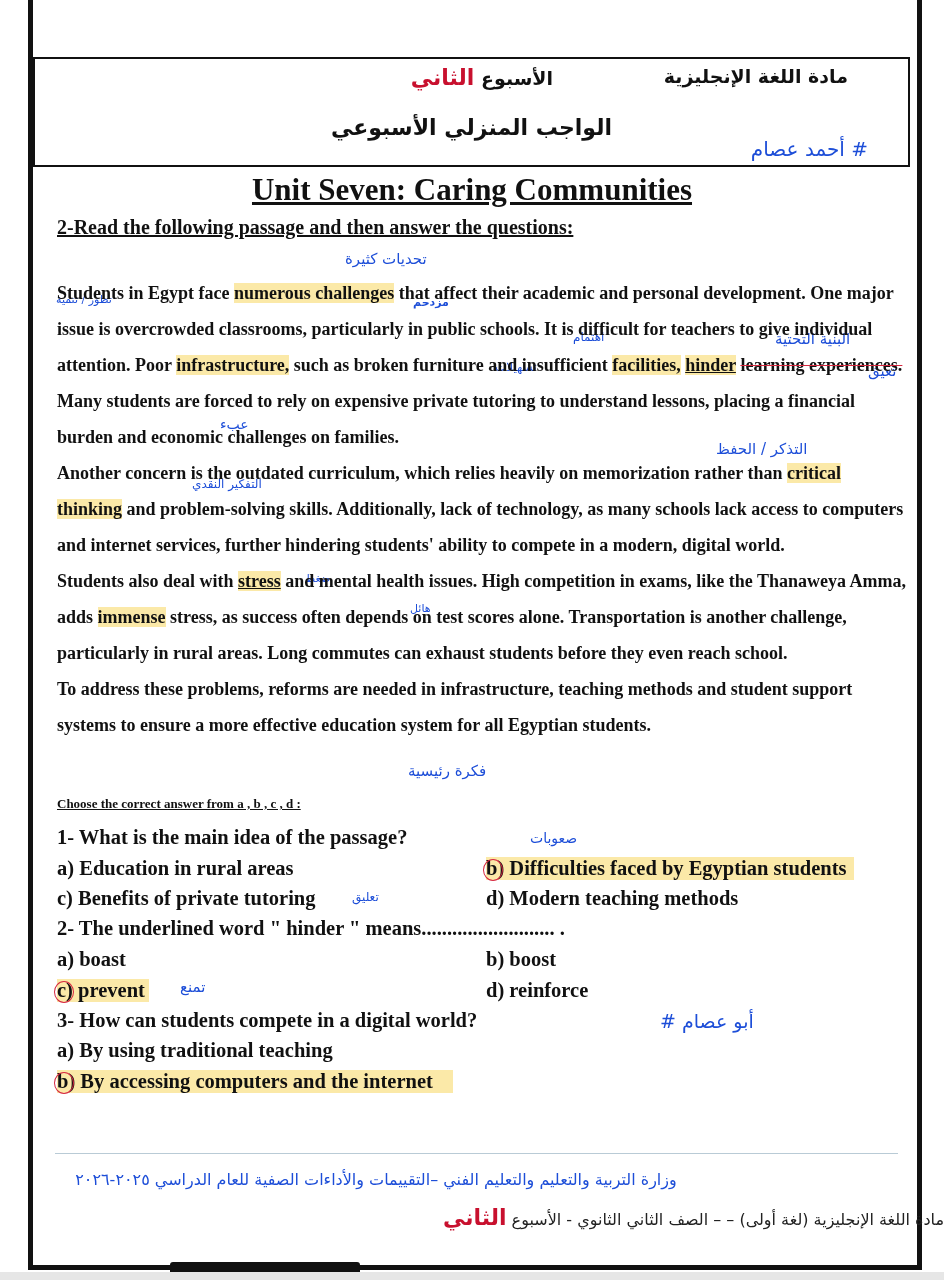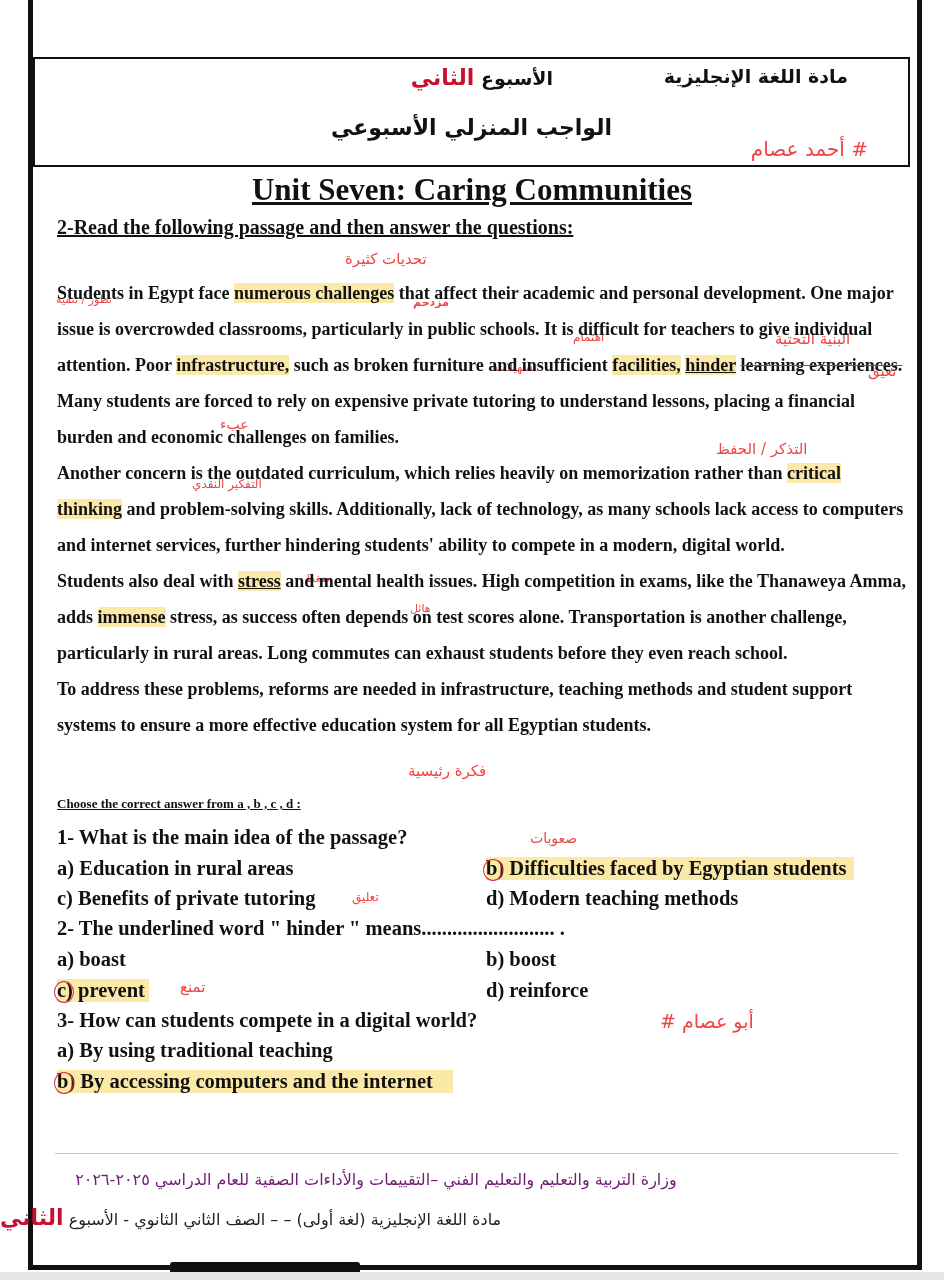--- a/index.html
+++ b/index.html
@@ -21,21 +21,21 @@
     position:absolute; left:33px; top:57px; width:877px; height:110px;
     border:2px solid #111; box-sizing:border-box;
     font-family:"DejaVu Sans", sans-serif; font-weight:bold; direction:rtl;
   }
   .h-subject { position:absolute; right:60px; top:6px; font-size:19px; }
   .h-week { position:absolute; right:355px; top:6px; font-size:19px; }
   .h-week .accent { color:#c8102e; font-size:22px; }
   .h-grade { position:absolute; left:24px; top:10px; font-size:17px; direction:rtl; }
   .h-title { position:absolute; left:0; right:0; top:56px; text-align:center; font-size:22px; }
 
-  .hw { position:absolute; color:#ef4444; font-family:"DejaVu Sans", sans-serif; font-weight:normal; }
+  .hw { position:absolute; color:#1d4ed8; font-family:"DejaVu Sans", sans-serif; font-weight:normal; }
 
   .unit-title {
     position:absolute; left:0; width:944px; top:172px; text-align:center;
     font-size:31px; font-weight:bold; text-decoration:underline;
   }
   .instruction {
     position:absolute; left:57px; top:216px; font-size:20px; font-weight:bold; text-decoration:underline;
   }
   .passage {
     position:absolute; left:57px; top:275px; width:850px; font-size:18px; font-weight:bold; line-height:36px;
@@ -49,24 +49,24 @@
   .q { position:absolute; left:57px; font-size:20.5px; font-weight:bold; }
   .opt { position:absolute; font-size:20.5px; font-weight:bold; }
   .circle {
     display:inline-block; border:1.5px solid #d6283f; border-radius:50%; width:18px; height:20px;
     position:absolute; margin-left:-3px; margin-top:2px;
   }
 
   .divider { position:absolute; left:55px; top:1153px; width:843px; height:1px; background:#b9cbd6; }
   .footer-1 {
     position:absolute; left:0; width:752px; top:1170px; text-align:center;
-    font-family:"DejaVu Sans", sans-serif; font-size:16px; direction:rtl; color:#701a75;
+    font-family:"DejaVu Sans", sans-serif; font-size:16px; direction:rtl; color:#1d4ed8;
   }
   .footer-2 {
-    position:absolute; left:0; width:944px; top:1205px; text-align:left;
+    position:absolute; left:0; width:944px; top:1205px; text-align:right;
     font-family:"DejaVu Sans", sans-serif; font-size:16px; direction:rtl; color:#222;
   }
   .footer-2 .accent { color:#c8102e; font-weight:bold; font-size:22px; }
 </style>
 </head>
 <body>
 
 <div class="page-frame"></div>
 <div class="bottom-tab"></div>
 <div class="bottom-strip"></div>

